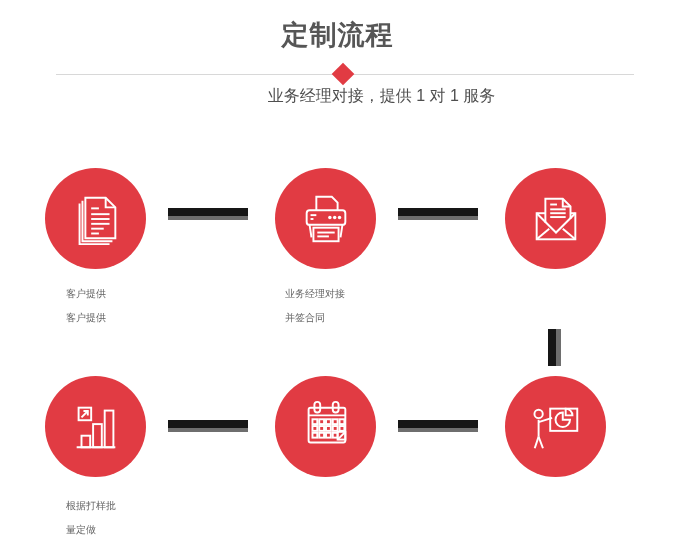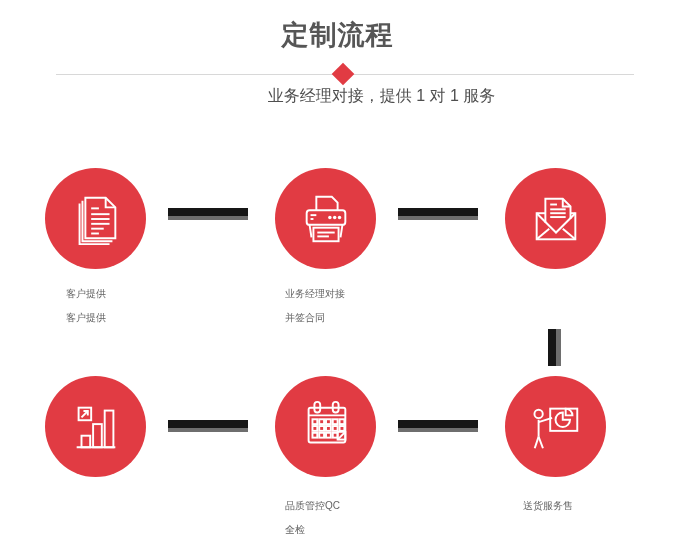--- a/index.html
+++ b/index.html
@@ -150,26 +150,25 @@
   <div class="step-label" style="left:66px;top:282px">
     <div>客户提供</div>
     <div>客户提供</div>
   </div>
   <div class="step-label" style="left:285px;top:282px">
     <div>业务经理对接</div>
     <div>并签合同</div>
   </div>
   <div class="step-label" style="left:523px;top:282px">
   </div>
-  <div class="step-label" style="left:285px;top:494px">
-    <div>品质管控QC</div>
-    <div>全检</div>
+  <div class="step-label" style="left:66px;top:494px">
+    <div>根据打样批</div>
+    <div>量定做</div>
   </div>
   <div class="step-label" style="left:523px;top:494px">
-    <div>送货服务售</div>
   </div>
 
   <div class="hconn" style="left:168px;top:208px"></div>
   <div class="hconn" style="left:398px;top:208px"></div>
   <div class="vconn"></div>
   <div class="hconn" style="left:168px;top:420px"></div>
   <div class="hconn" style="left:398px;top:420px"></div>
 
 </div>
 

